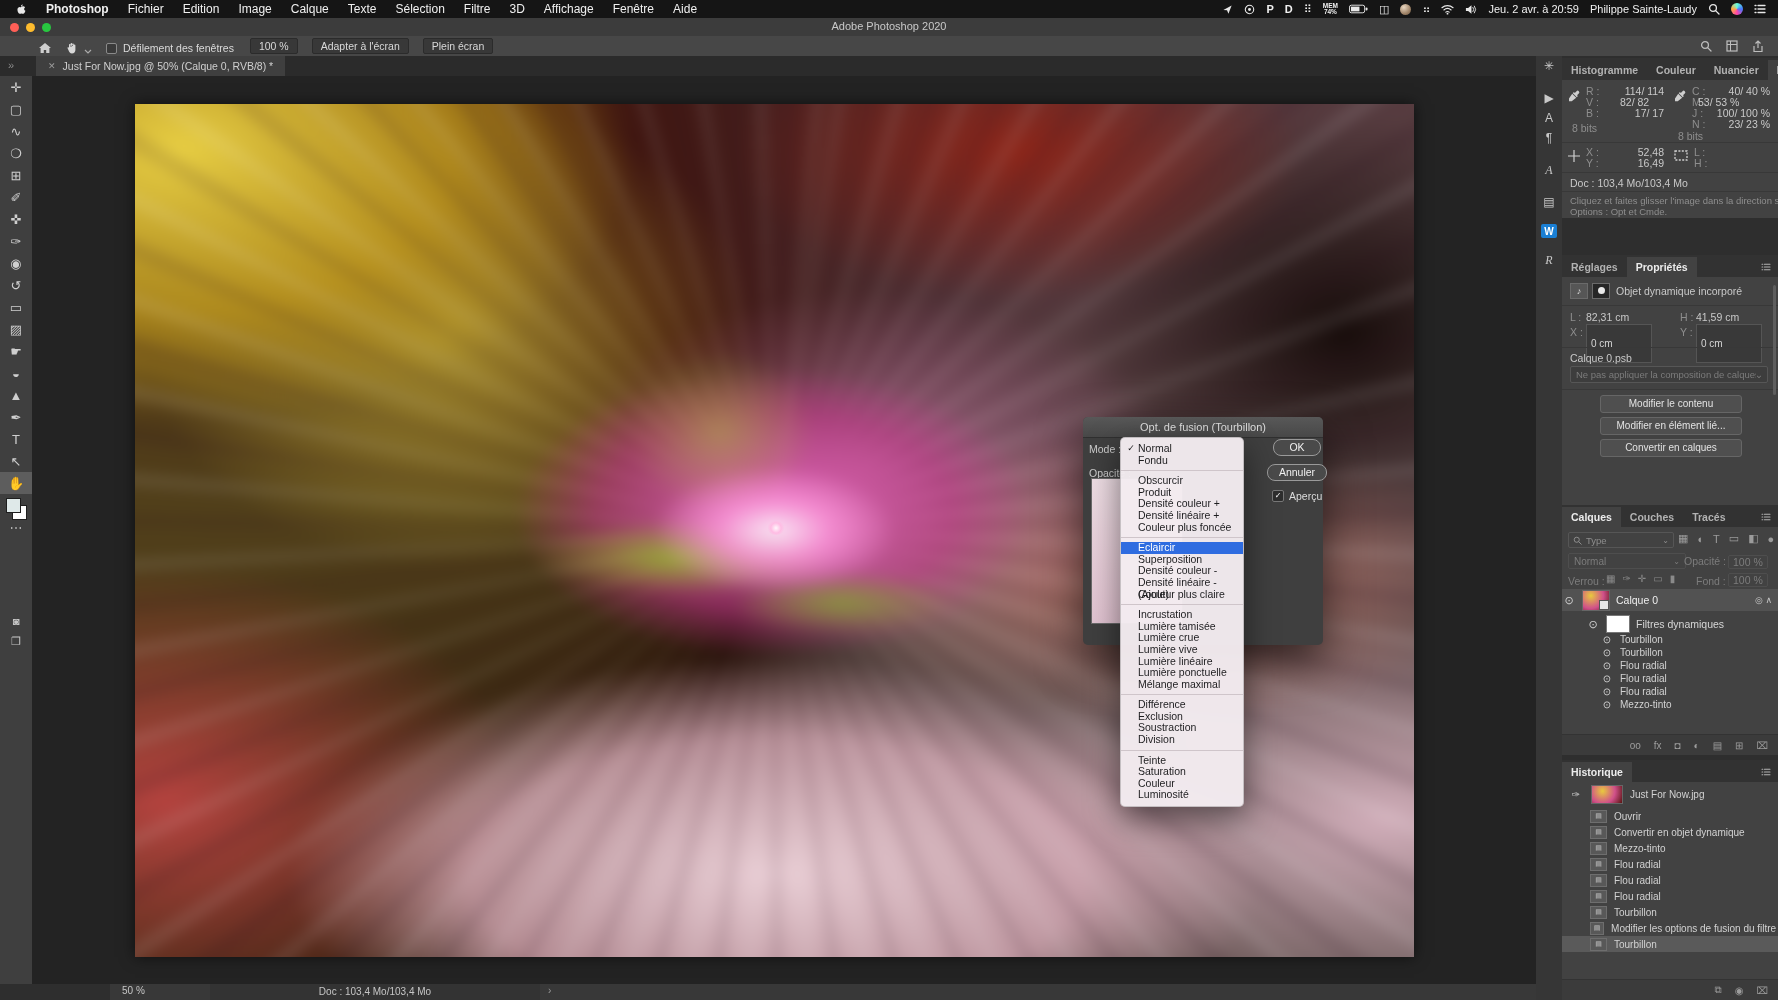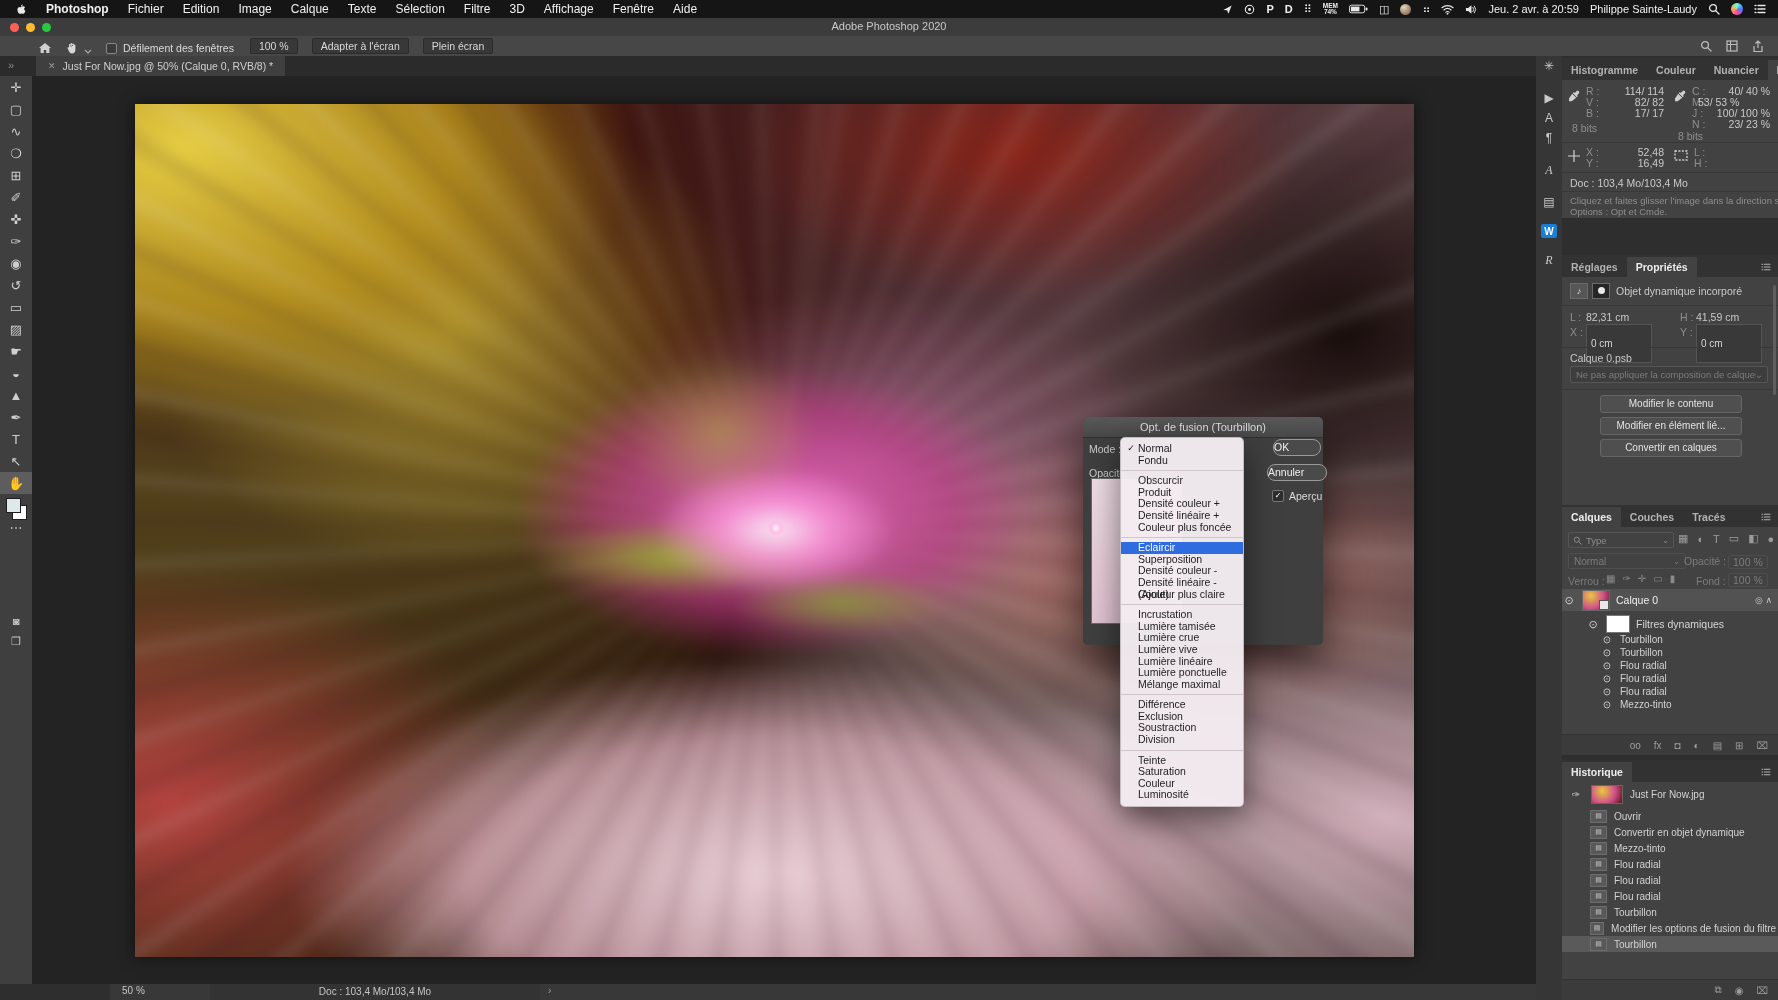--- a/index.html
+++ b/index.html
@@ -129,21 +129,21 @@
 
   
   #dialog{position:absolute;left:1083px;top:417px;width:240px;height:228px;background:#3f3f3f;
           border-radius:5px;box-shadow:0 18px 45px rgba(0,0,0,.65);z-index:5;}
   #dialog .dtitle{height:20px;background:linear-gradient(#585858,#484848);border-radius:5px 5px 0 0;
                   text-align:center;line-height:20px;font-size:11px;color:#dedede;border-bottom:1px solid #303030;}
   #dialog .dlabel{position:absolute;left:6px;font-size:10.5px;color:#cccccc;}
   #preview-swatch{position:absolute;left:8px;top:61px;width:90px;height:144px;border:1px solid #6a6a6a;
                   background:linear-gradient(180deg,#eedde4,#e7cdd8 60%,#e2c4d2);}
   .pill{position:absolute;height:15px;border:1px solid #9a9a9a;border-radius:8px;background:#4a4a4a;
-        color:#f0f0f0;font-size:10.5px;line-height:15px;}
+        color:#f0f0f0;font-size:10.5px;text-align:center;line-height:15px;}
   #chk-preview{position:absolute;left:189px;top:73px;display:flex;align-items:center;gap:5px;font-size:10.5px;color:#dcdcdc;}
   #chk-preview .box{width:10px;height:10px;background:#2e2e2e;border:1px solid #777;border-radius:2px;
                     color:#fff;font-size:8px;line-height:10px;text-align:center;}
 
   
   #blendmenu{position:absolute;left:1120px;top:437px;width:122px;z-index:6;
              background:rgba(243,235,239,.97);border:1px solid rgba(0,0,0,.18);border-radius:5px;
              box-shadow:0 12px 32px rgba(0,0,0,.5);padding:5px 0;}
   .mrow{position:relative;height:11.6px;line-height:11.6px;font-size:10.5px;color:#1d1d1f;padding-left:17px;}
   .mrow .check{position:absolute;left:4px;width:12px;text-align:center;font-size:9px;}
@@ -474,21 +474,21 @@
 
       </div>
       <span class="abs" style="left:6px;top:32px">
           <svg class="ic" width="12" height="12">
             <use href="#i-dropper"></use>
           </svg>
         </span>
       <span class="abs dim" style="left:24px;top:27px">R :</span>
       <span class="abs lbl" style="left:58px;top:27px;width:44px;text-align:right">114/ 114</span>
       <span class="abs dim" style="left:24px;top:38px">V :</span>
-      <span class="abs lbl" style="left:58px;top:38px;width:44px;text-align:right">82/ 82</span>
+      <span class="abs lbl" style="left:58px;top:38px;width:44px;text-align:left">82/ 82</span>
       <span class="abs dim" style="left:24px;top:49px">B :</span>
       <span class="abs lbl" style="left:58px;top:49px;width:44px;text-align:right">17/ 17</span>
       <span class="abs dim" style="left:10px;top:64px">8 bits</span>
       <span class="abs" style="left:112px;top:32px">
           <svg class="ic" width="12" height="12">
             <use href="#i-dropper"></use>
           </svg>
         </span>
       <span class="abs dim" style="left:130px;top:27px">C :</span>
       <span class="abs lbl" style="left:148px;top:27px;width:60px;text-align:right">40/ 40 %</span>

